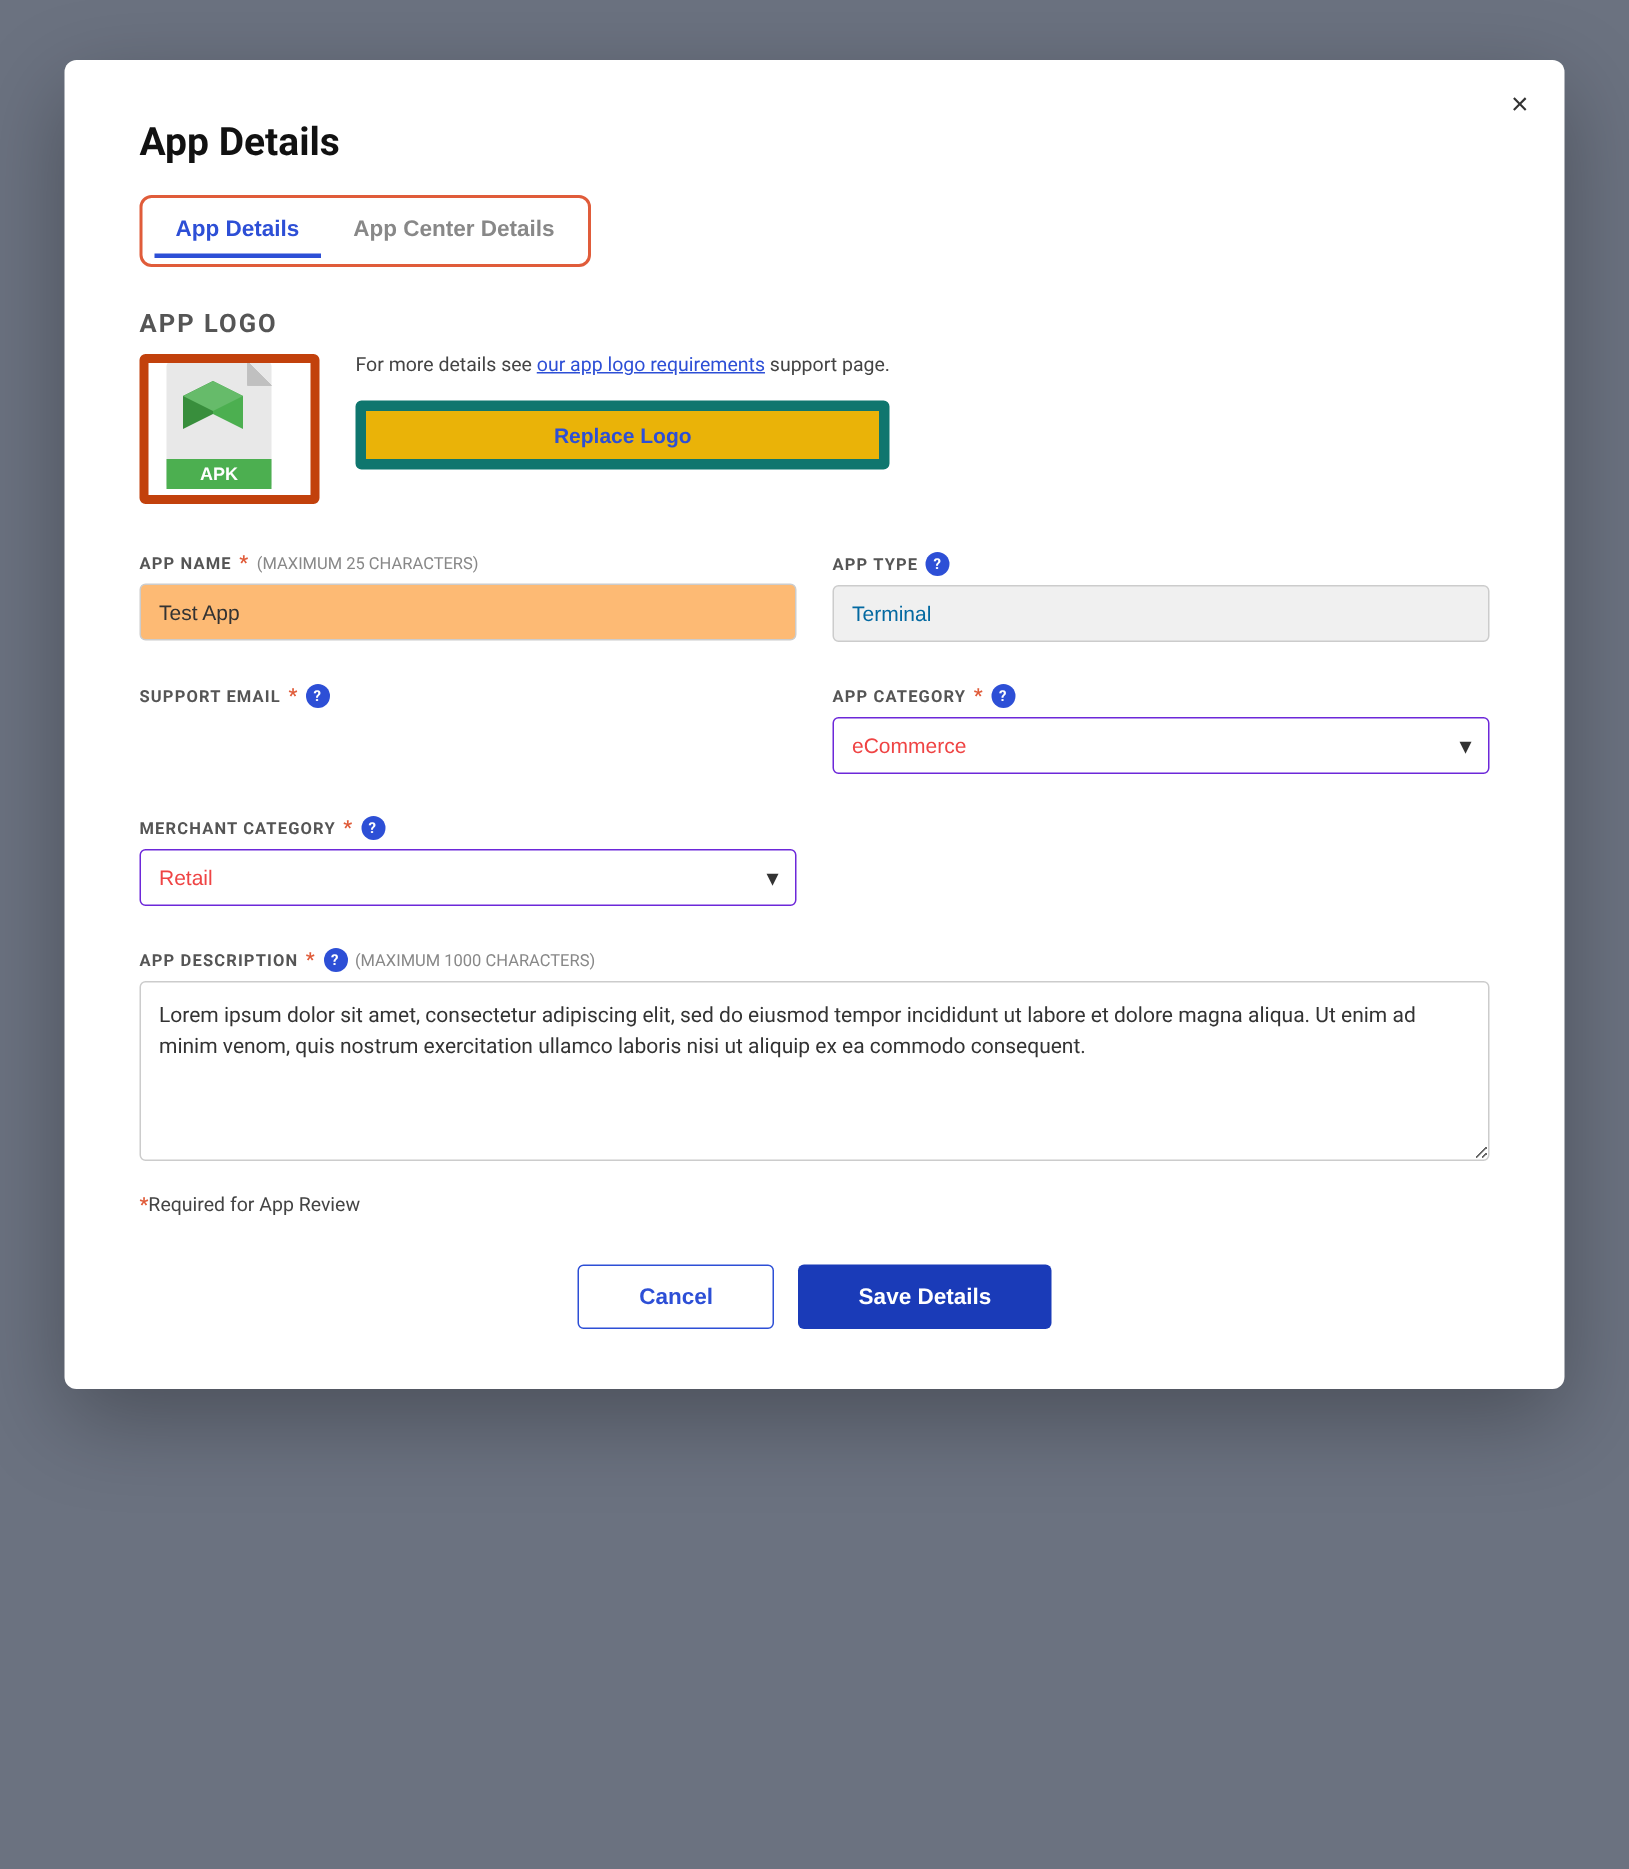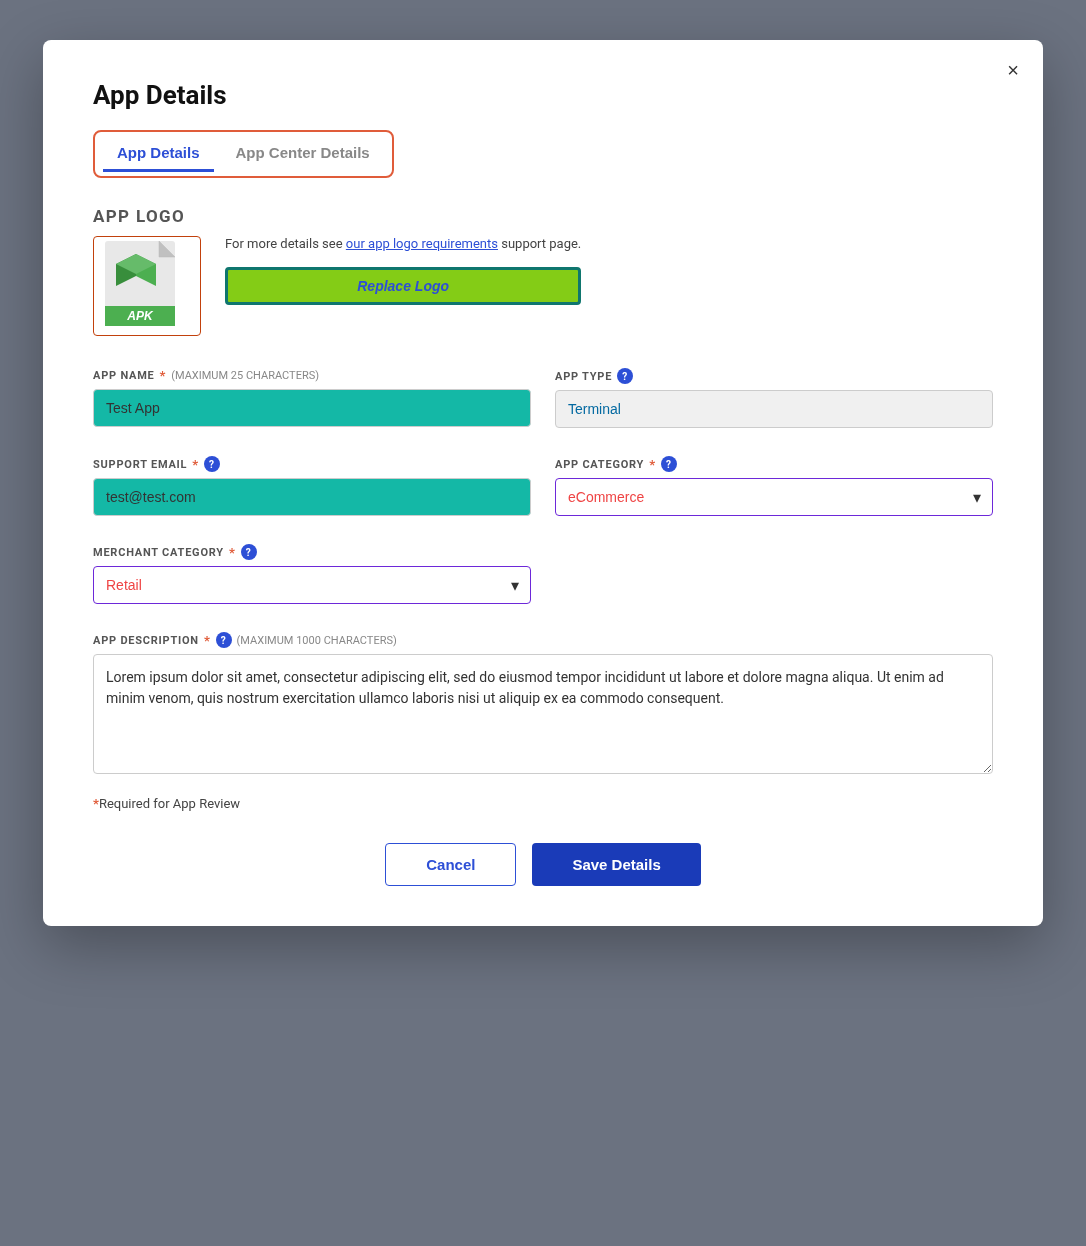--- a/index.html
+++ b/index.html
@@ -77,29 +77,28 @@
       margin-bottom: 10px;
       text-transform: uppercase;
     }
     .app-logo-section {
       display: flex;
       align-items: flex-start;
       gap: 24px;
       margin-bottom: 32px;
     }
     .logo-img {
-      width: 108px;
+      width: 120px;
       height: 100px;
-      border: 1px solid #c2410c;
+      border: 6px solid #c2410c;
       border-radius: 4px;
       display: flex;
       align-items: center;
       justify-content: center;
       overflow: hidden;
-      font-style: italic;
     }
     .logo-info {
       display: flex;
       flex-direction: column;
       gap: 8px;
     }
     .logo-info-title {
       font-size: 15px;
       font-weight: 700;
       color: #111;
@@ -108,28 +107,27 @@
       font-size: 13px;
       color: #444;
     }
     .logo-info-desc a {
       color: #2d4fd6;
     }
     .replace-logo-btn {
       display: inline-block;
       margin-top: 8px;
       padding: 8px 20px;
-      border: 3px solid #0f766e;
+      border: 7px solid #0f766e;
       border-radius: 4px;
       color: #2d4fd6;
       font-size: 14px;
       font-weight: 600;
-      background: #84cc16;
-      cursor: pointer;
-      font-style: italic;
+      background: #eab308;
+      cursor: pointer;
     }
     .form-row {
       display: flex;
       gap: 24px;
       margin-bottom: 22px;
       margin-top: 28px;
     }
     .form-group {
       flex: 1;
       display: flex;
@@ -162,21 +160,21 @@
       font-size: 10px;
       font-weight: 700;
       cursor: pointer;
     }
     .form-input {
       padding: 10px 12px;
       border: 1px solid #ccc;
       border-radius: 4px;
       font-size: 14px;
       color: #333;
-      background: #14b8a6;
+      background: #fdba74;
       width: 100%;
     }
     .form-input.readonly {
       background: #f0f0f0;
       color: #0369a1;
     }
     .form-select-wrapper {
       position: relative;
     }
     .form-select {
@@ -312,21 +310,20 @@
       </div>
     </div>
 
     <div class="form-row">
       <div class="form-group">
         <div class="field-label">
           <span>SUPPORT EMAIL</span>
           <span class="required-star">*</span>
           <span class="help-icon">?</span>
         </div>
-        <input type="email" class="form-input" value="test@test.com" style="">
       </div>
       <div class="form-group">
         <div class="field-label">
           <span>APP CATEGORY</span>
           <span class="required-star">*</span>
           <span class="help-icon">?</span>
         </div>
         <div class="form-select-wrapper">
           <select class="form-select">
             <option>eCommerce</option>

